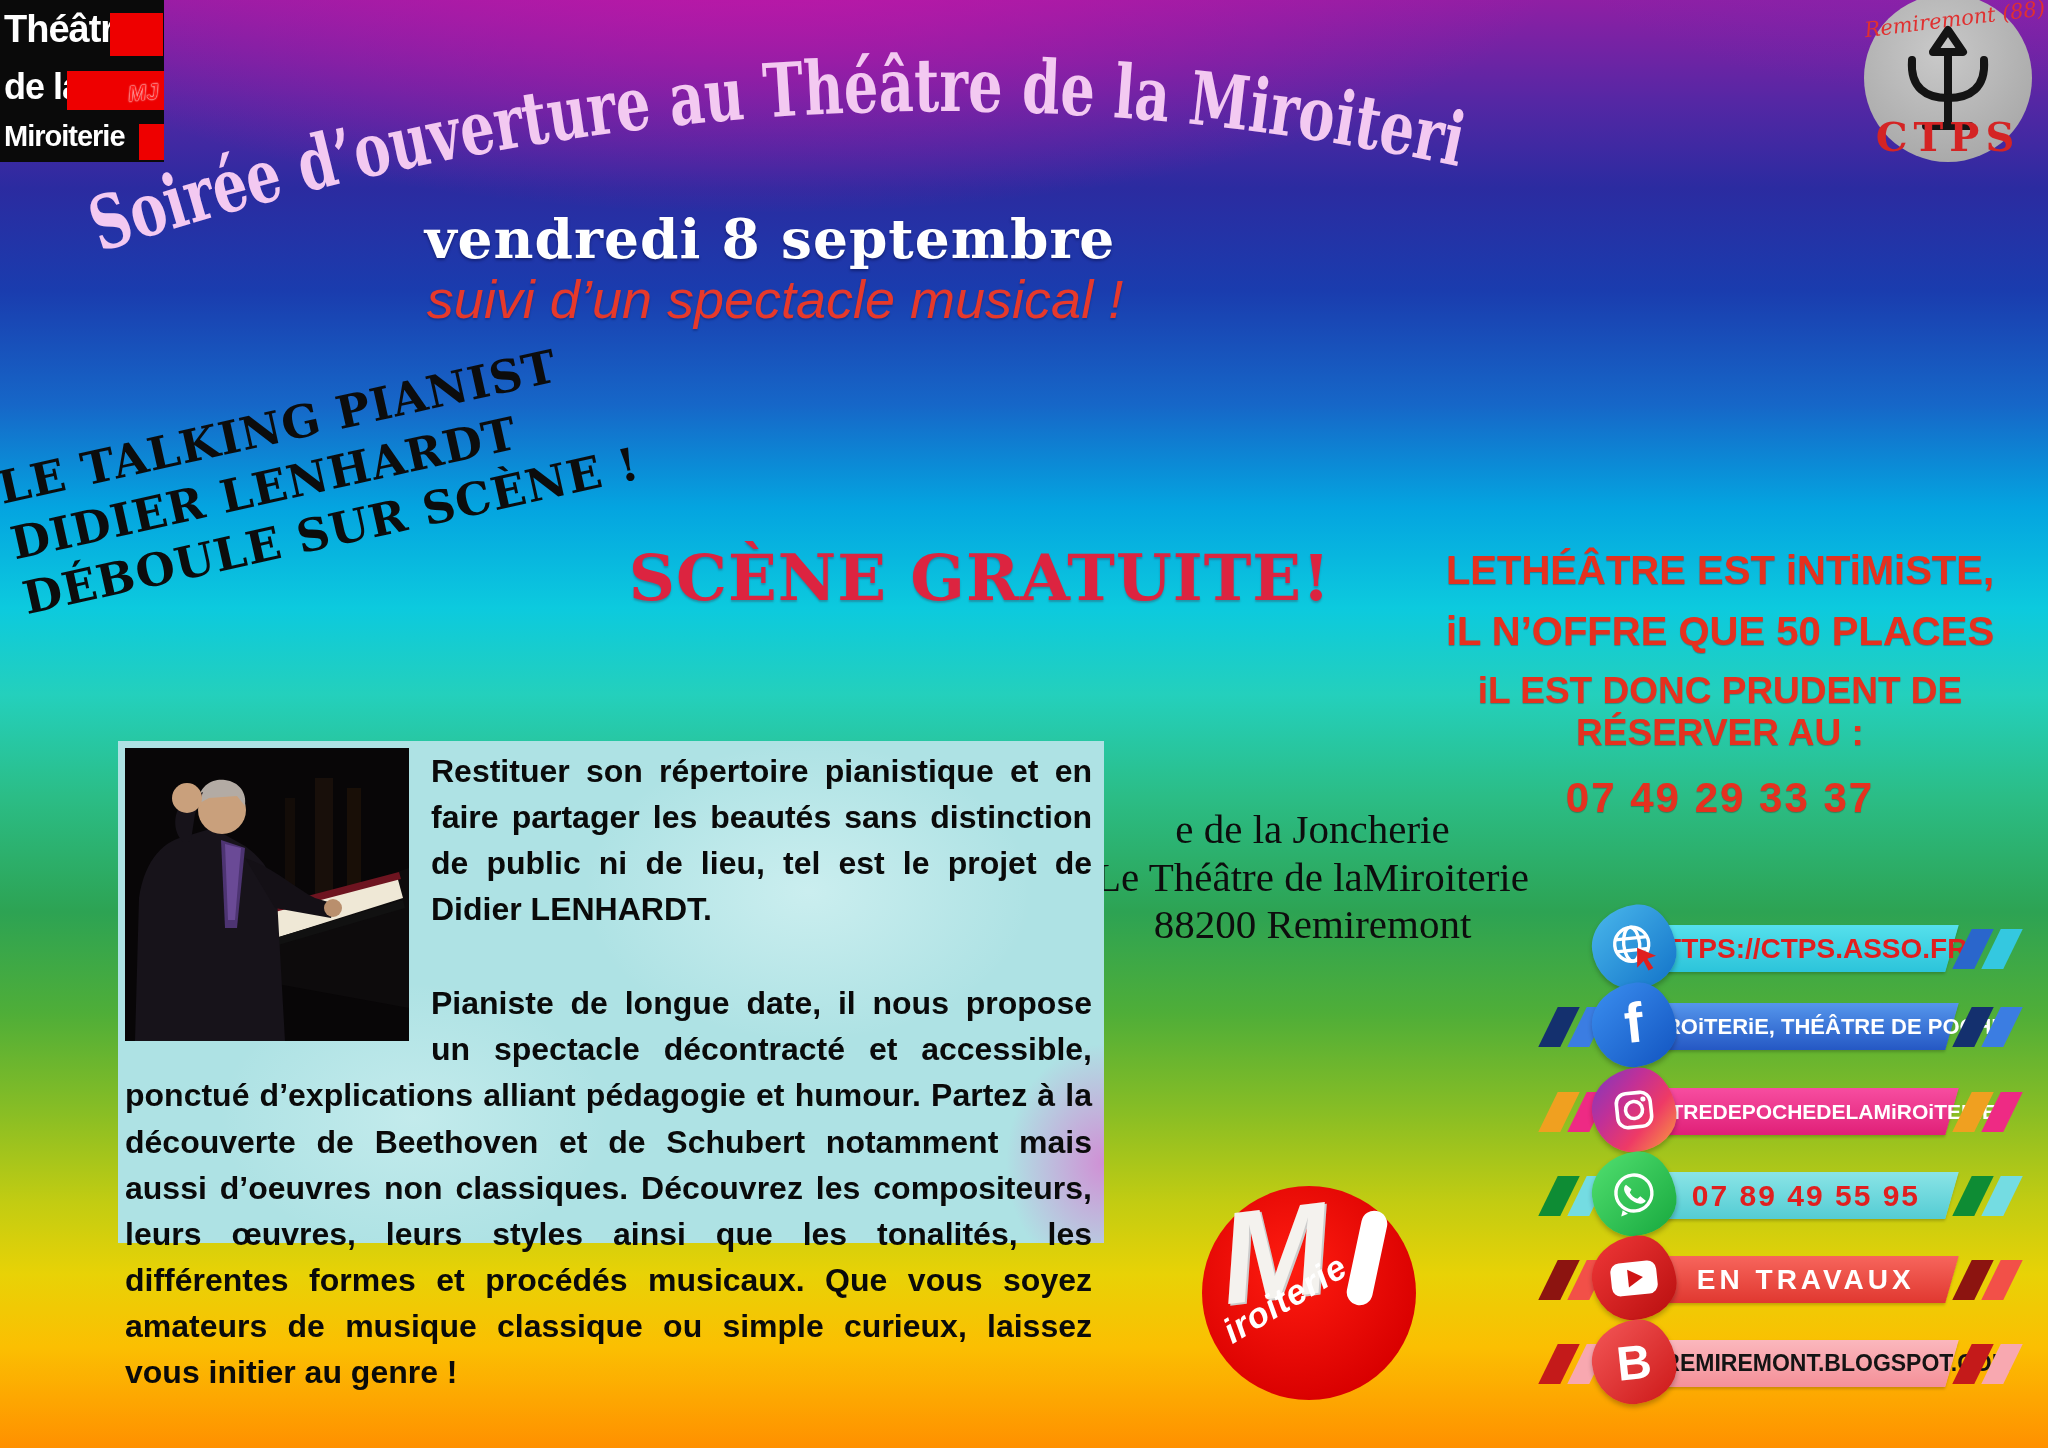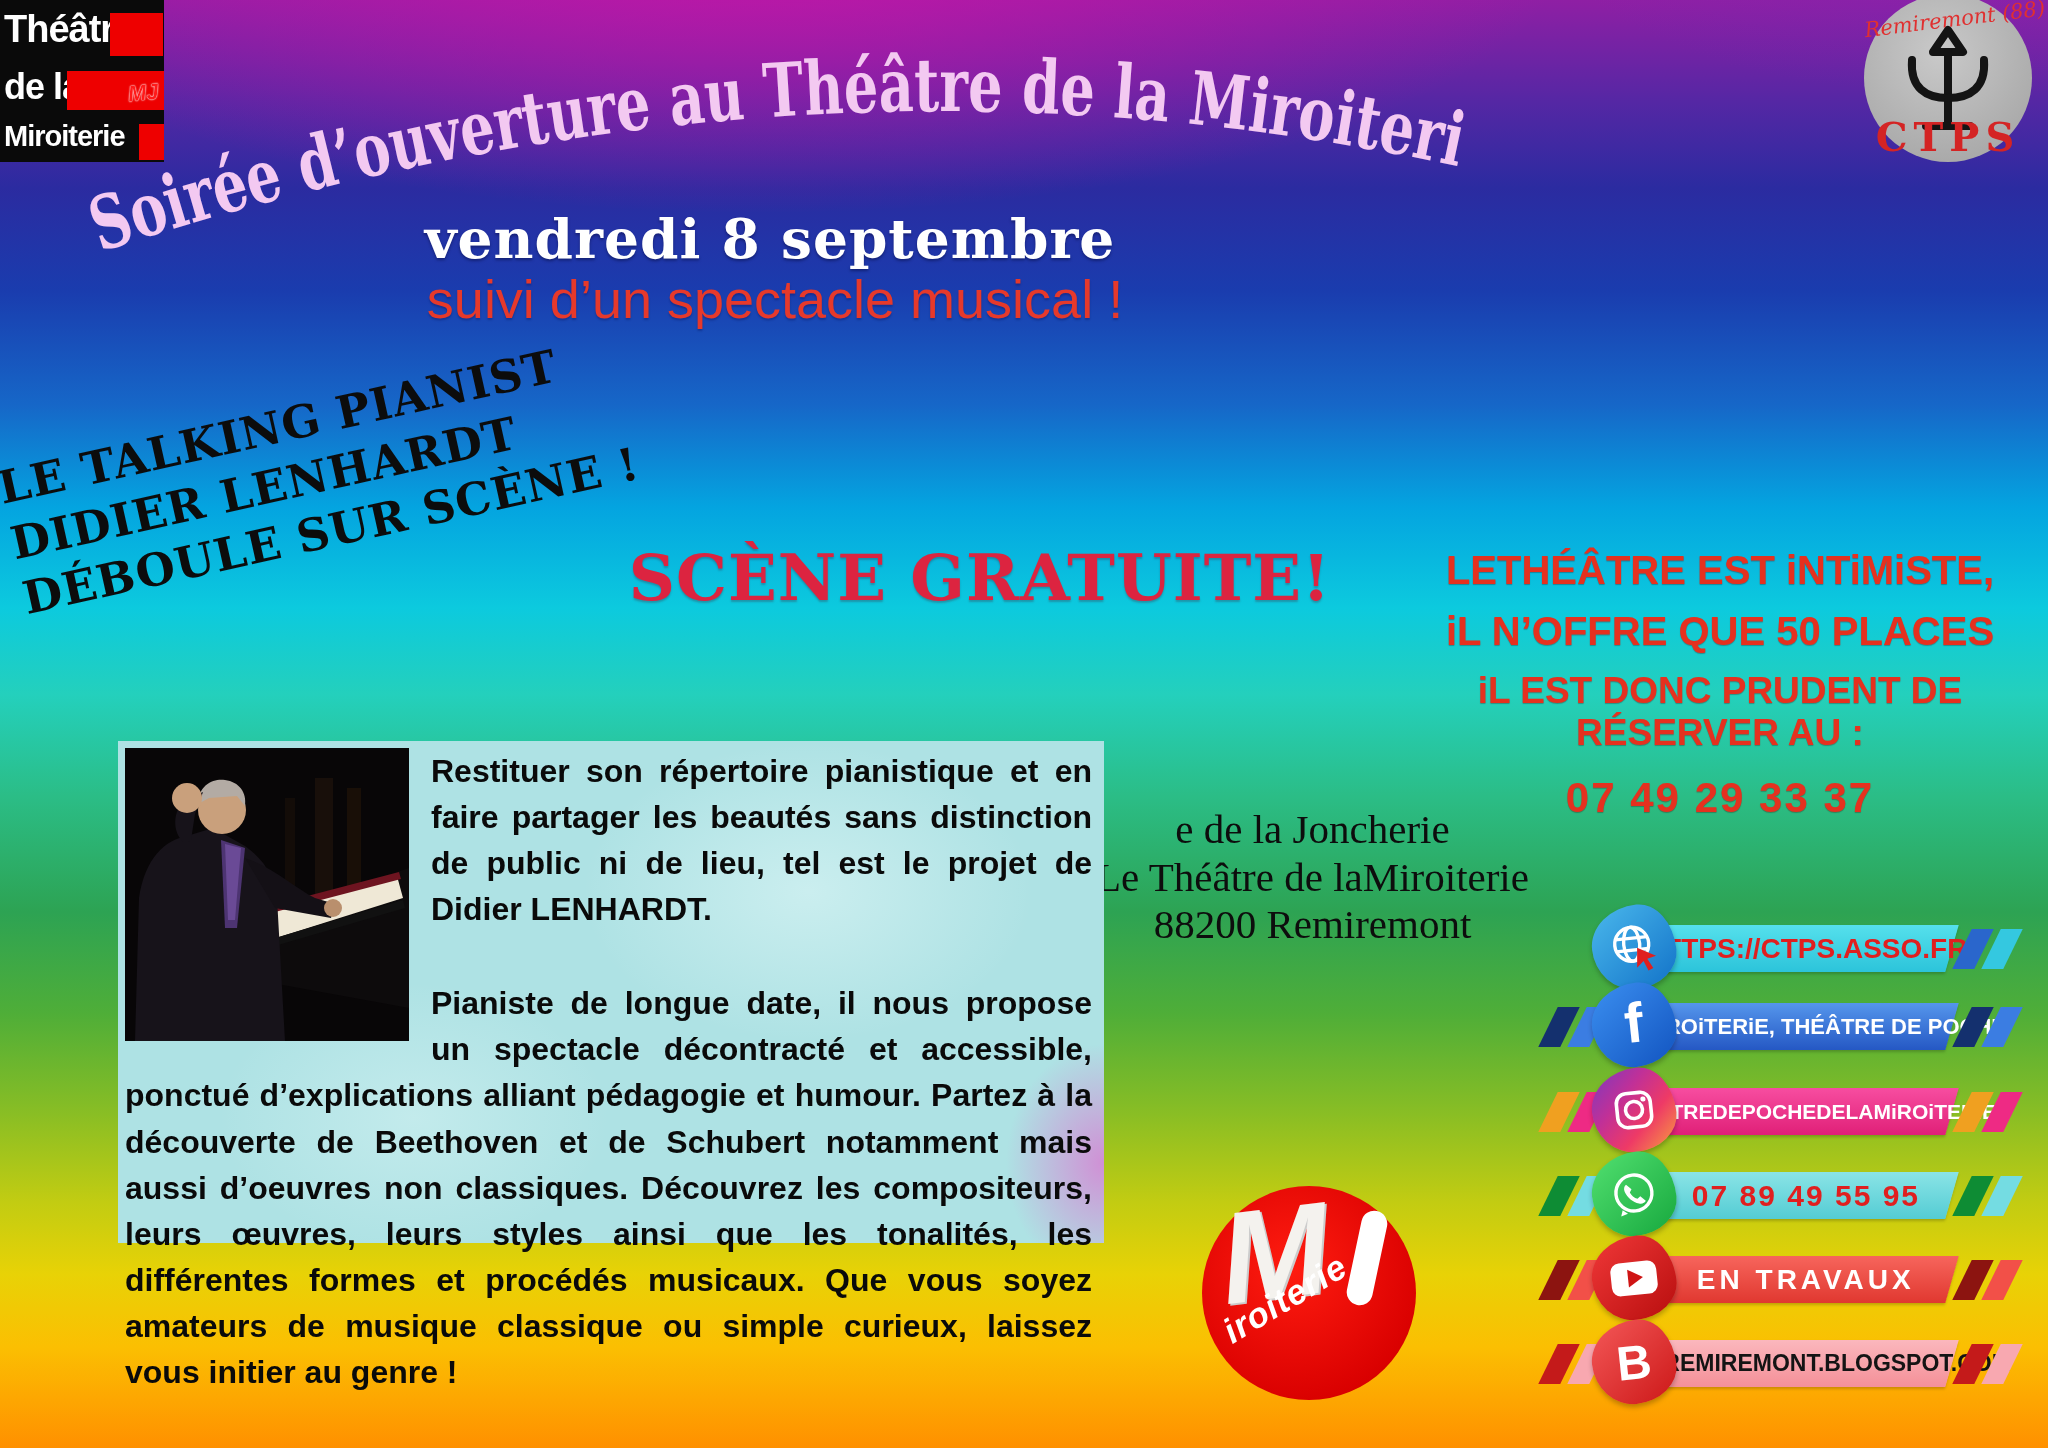--- a/index.html
+++ b/index.html
@@ -40,21 +40,21 @@
   .title-svg text{font-family:"DejaVu Serif",serif;font-weight:bold;fill:#f3c9f1;}
 
   .dateblk{position:absolute;left:340px;top:206px;width:860px;text-align:center;color:#fff;
     font-family:"DejaVu Serif",serif;font-weight:bold;text-shadow:0 2px 3px rgba(0,0,40,.4);}
   .dateblk .d1{font-size:55px;letter-spacing:1px;}
   .dateblk .d2{font-size:56px;letter-spacing:3px;margin-top:0px;}
 
   .intro{position:absolute;left:60px;top:260px;width:1430px;text-align:center;color:#e6392b;
     text-shadow:0 2px 2px rgba(0,0,60,.25);}
   .intro .i1{font-size:56px;}
-  .intro .i2{font-size:54px;margin-top:8px;}
+  .intro .i2{font-size:54px;margin-top:8px;font-style:italic;}
 
   .stencil{position:absolute;left:6px;top:408px;width:480px;text-align:center;color:#0c0c0c;
     font-family:"DejaVu Serif",serif;font-weight:bold;font-size:45px;line-height:1.26;letter-spacing:1px;
     transform:rotate(-12.5deg);transform-origin:50% 50%;white-space:nowrap;}
 
   .free{position:absolute;left:620px;top:540px;width:720px;text-align:center;color:#dc2440;
     font-family:"DejaVu Serif",serif;font-weight:bold;font-size:64px;letter-spacing:1px;
     text-shadow:0 2px 2px rgba(80,0,20,.25);}
 
   .notice{position:absolute;left:1390px;top:548px;width:660px;text-align:center;color:#e5311f;

